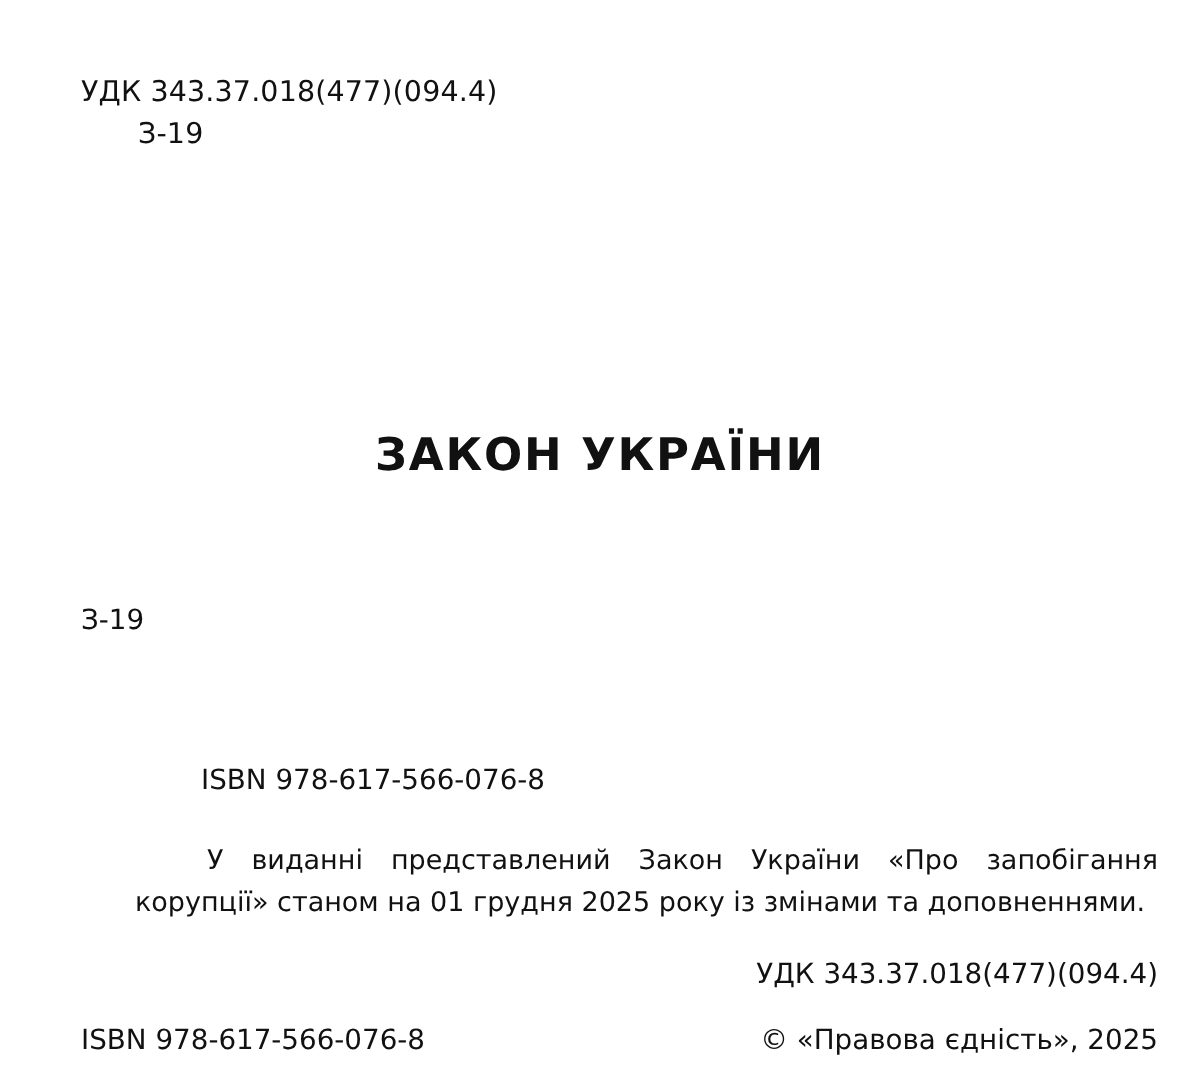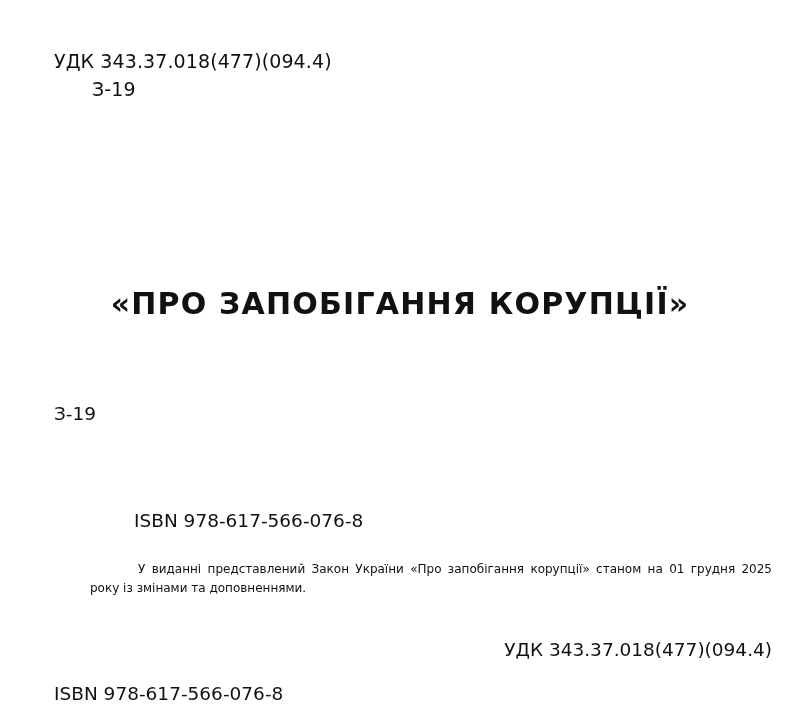--- a/index.html
+++ b/index.html
@@ -83,21 +83,21 @@
     top: 510px;
     font-size: 18.5px;
   }
 
   
   .annotation {
     position: absolute;
     left: 90px;
     top: 560px;
     width: 682px;
-    font-size: 12px;
+    font-size: 18px;
     line-height: 1.56;
     text-align: justify;
     text-justify: inter-word;
   }
   .annotation .indent-first {
     display: inline-block;
     width: 48px;
   }
 
   
@@ -131,34 +131,35 @@
 <body>
 
 <div class="page">
 
   <div class="udk-block">
     <div class="udk-line-1">УДК 343.37.018(477)(094.4)</div>
     <div class="udk-line-2">З-19</div>
   </div>
 
   <div class="title-block">
-    <div class="title-line">«ПРО ЗАПОБІГАННЯ КОРУПЦІЇ»</div>
+    <div class="title-line">ЗАКОН УКРАЇНИ</div>
   </div>
 
   <div class="biblio">
     <div class="biblio-row">
       <div class="biblio-code">З-19</div>
     </div>
   </div>
 
   <div class="isbn-inner">ISBN 978-617-566-076-8</div>
 
   <div class="annotation">
     <span class="indent-first"></span><span>У виданні представлений Закон України «Про запобігання корупції» станом на 01 грудня 2025 року із змінами та доповненнями.</span>
   </div>
 
   <div class="udk-bottom">УДК 343.37.018(477)(094.4)</div>
 
   <div class="footer">
     <div class="footer-left">ISBN 978-617-566-076-8</div>
+    <div class="footer-right">© «Правова єдність», 2025</div>
   </div>
 
 </div>
 
 </body></html>

